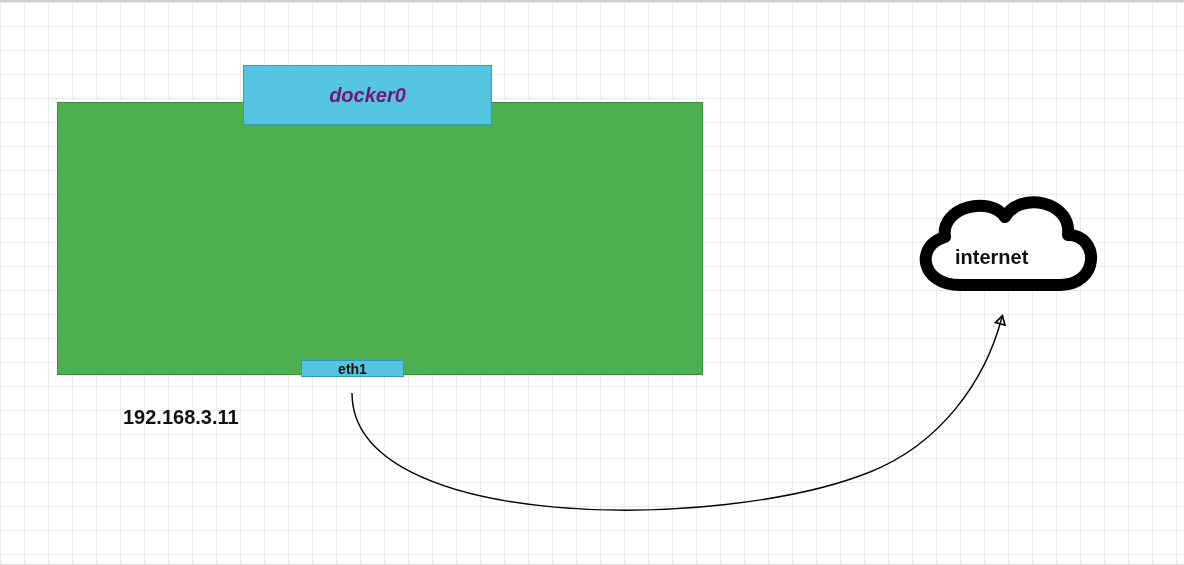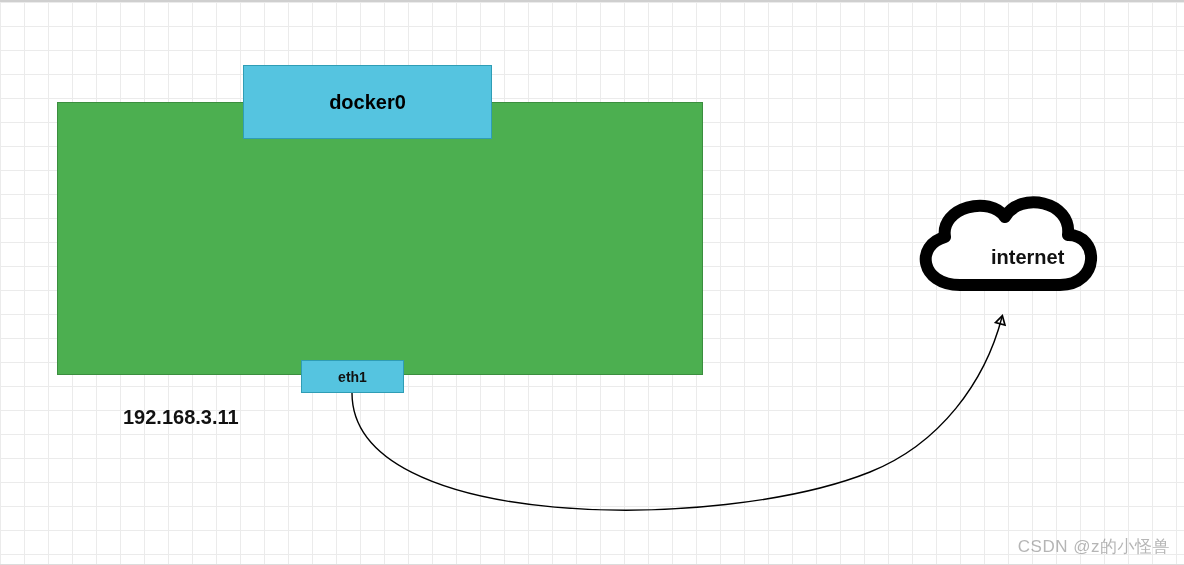--- a/index.html
+++ b/index.html
@@ -30,36 +30,37 @@
     width: 646px;
     height: 273px;
     background: #4caf50;
     border: 1px solid #3b8e3f;
   }
   .docker-box {
     position: absolute;
     left: 243px;
     top: 63px;
     width: 249px;
-    height: 74px;
+    height: 60px;
     background: #55c4e0;
     border: 1px solid #2f9db5;
     display: flex;
     align-items: center;
     justify-content: center;
     font-weight: bold;
     font-size: 20px;
-    color: #000000;
+    color: #701a75;
+    font-style: italic;
   }
   .eth-box {
     position: absolute;
     left: 301px;
     top: 358px;
     width: 103px;
-    height: 33px;
+    height: 17px;
     background: #55c4e0;
     border: 1px solid #2f9db5;
     display: flex;
     align-items: center;
     justify-content: center;
     font-weight: bold;
     font-size: 14px;
     color: #111;
   }
   .ip-label {
@@ -78,21 +79,20 @@
     height: 145px;
   }
   .cloud svg { width: 100%; height: 100%; }
   .cloud-label {
     position: absolute;
     left: 955px;
     top: 244px;
     font-weight: bold;
     font-size: 20px;
     color: #111;
-    margin-left: 36px;
   }
   .connector {
     position: absolute;
     left: 0; top: 0;
     width: 1184px;
     height: 565px;
     pointer-events: none;
   }
   .watermark {
     position: absolute;
@@ -137,15 +137,14 @@
     <defs>
       <marker id="arrowhead" markerWidth="9" markerHeight="9" refX="6" refY="4.5" orient="auto">
         <path d="M1,1 L7,4.5 L1,8 Z" fill="none" stroke="#000" stroke-width="1.2"></path>
       </marker>
     </defs>
     <path d="M 352 391
              C 352 530, 720 530, 870 470
              C 940 442, 985 380, 1002 315" fill="none" stroke="#000" stroke-width="1.4" marker-end="url(#arrowhead)"></path>
   </svg>
 
-  <div class="watermark">CSDN @z的小怪兽</div>
 
 </div>
 
 </body></html>

